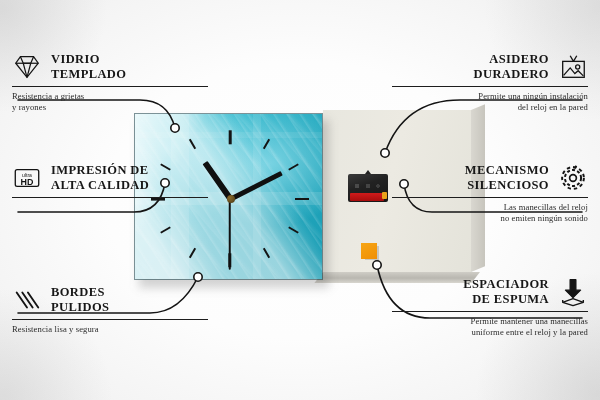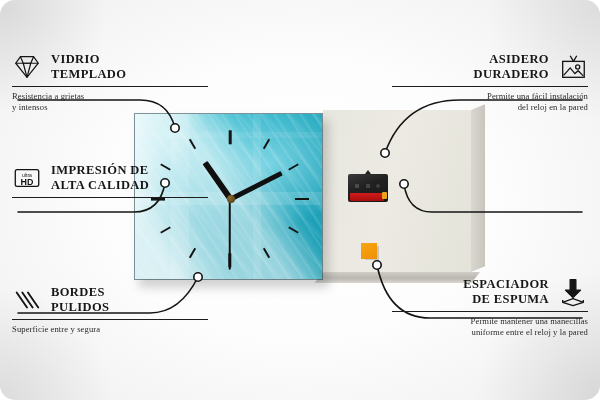--- a/index.html
+++ b/index.html
@@ -9,21 +9,20 @@
     background: #ffffff;
   }
   #stage {
     position: relative;
     width: 600px;
     height: 400px;
     overflow: hidden;
     font-family: "Liberation Serif", "DejaVu Serif", serif;
     background:
       radial-gradient(ellipse 460px 330px at 300px 200px, #ffffff 0%, #fdfdfd 42%, #f4f4f4 72%, #e9e9e9 100%);
-    border-radius: 15px;
   }
   
   #stage::before {
     content: "";
     position: absolute;
     inset: 0;
     background:
       radial-gradient(circle 150px at 2px 8px, rgba(170,170,170,.30), rgba(170,170,170,0) 70%),
       radial-gradient(circle 160px at 600px 6px, rgba(170,170,170,.26), rgba(170,170,170,0) 72%),
       radial-gradient(circle 150px at 4px 396px, rgba(170,170,170,.26), rgba(170,170,170,0) 72%),
@@ -336,21 +335,21 @@
               <path d="M23 5 L20 12 L16 27"></path>
           <path d="M12 12 H20"></path>
             </g>
           </svg>
       </span>
       <div class="feat-title">VIDRIO
 TEMPLADO</div>
     </div>
     <div class="feat-rule"></div>
     <div class="feat-desc">Resistencia a grietas
-y intensos</div>
+y rayones</div>
   </div>
 
   <div class="feature left" style="top:163px">
     <div class="feat-head">
       <span class="icon">
         <svg viewBox="0 0 32 32">
           <rect x="3.5" y="7" width="25" height="18" rx="2" fill="none" stroke="#141414" stroke-width="1.4"></rect>
           <text x="16" y="15" text-anchor="middle" font-family="Liberation Sans, sans-serif" font-size="5.4" fill="#141414">ultra</text>
           <text x="16" y="23" text-anchor="middle" font-family="Liberation Sans, sans-serif" font-size="9.5" font-weight="bold" fill="#141414">HD</text>
         </svg>
@@ -369,43 +368,62 @@
           <path d="M5 8 L16 24"></path>
               <path d="M11 8 L22 24"></path>
               <path d="M17 8 L28 24"></path>
             </g>
           </svg>
       </span>
       <div class="feat-title">BORDES
 PULIDOS</div>
     </div>
     <div class="feat-rule"></div>
-    <div class="feat-desc">Superficie entre y segura</div>
+    <div class="feat-desc">Resistencia lisa y segura</div>
   </div>
 
   <div class="feature right" style="top:52px">
     <div class="feat-head">
       <span class="icon">
         <svg viewBox="0 0 32 32">
             <g fill="none" stroke="#141414" stroke-width="1.4">
           <rect x="5" y="10" width="23" height="17"></rect>
           <path d="M16.5 10 L13 4 M16.5 10 L20 4"></path>
           <circle cx="21" cy="16" r="2.2"></circle>
           <path d="M6 25 L13 17 L18 23 L21.5 20 L27 25.5"></path>
             </g>
           </svg>
       </span>
       <div class="feat-title">ASIDERO
 DURADERO</div>
     </div>
     <div class="feat-rule"></div>
-    <div class="feat-desc">Permite una fácil instalación
+    <div class="feat-desc">Permite una ningún instalación
 del reloj en la pared</div>
   </div>
 
+  <div class="feature right" style="top:163px">
+    <div class="feat-head">
+      <span class="icon">
+        <svg viewBox="0 0 32 32">
+            <g fill="none" stroke="#141414" stroke-width="2.1">
+          <path d="M16 4.5 L18.4 5 L19.6 2.9 M16 4.5"></path>
+          <circle cx="16" cy="16" r="8.6" stroke-dasharray="3.3 2.3"></circle>
+          <circle cx="16" cy="16" r="11.6" stroke-dasharray="3.6 3.2"></circle>
+          <circle cx="16" cy="16" r="3.6" stroke-width="1.8"></circle>
+            </g>
+          </svg>
+      </span>
+      <div class="feat-title">MECANISMO
+SILENCIOSO</div>
+    </div>
+    <div class="feat-rule"></div>
+    <div class="feat-desc">Las manecillas del reloj
+no emiten ningún sonido</div>
+  </div>
 
   <div class="feature right" style="top:277px">
     <div class="feat-head">
       <span class="icon">
         <svg viewBox="0 0 32 32">
             <g fill="none" stroke="#141414" stroke-width="1.5" stroke-linejoin="round">
           <path d="M13 3 H19 V14 H24 L16 22 L8 14 H13 Z" fill="#141414"></path>
           <path d="M16 23 L27 27 L16 30.5 L5 27 Z"></path>
           <path d="M5 27 V24.5 M27 27 V24.5"></path>
             </g>

